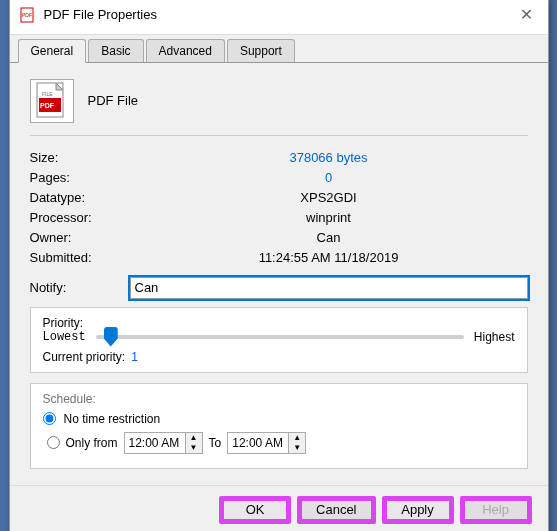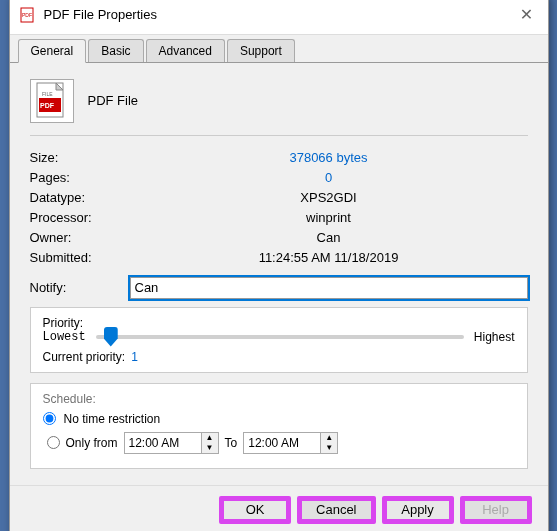--- a/index.html
+++ b/index.html
@@ -237,21 +237,21 @@
       padding-left: 4px;
     }
     .time-input-wrap {
       display: flex;
       align-items: stretch;
       border: 1px solid #aaa;
       background: #fff;
       height: 22px;
     }
     .time-input {
-      width: 76px;
+      width: 60px;
       border: none;
       outline: none;
       font-size: 12px;
       padding: 2px 4px;
       background: #fff;
     }
     .spinner-btns {
       display: flex;
       flex-direction: column;
       border-left: 1px solid #aaa;

